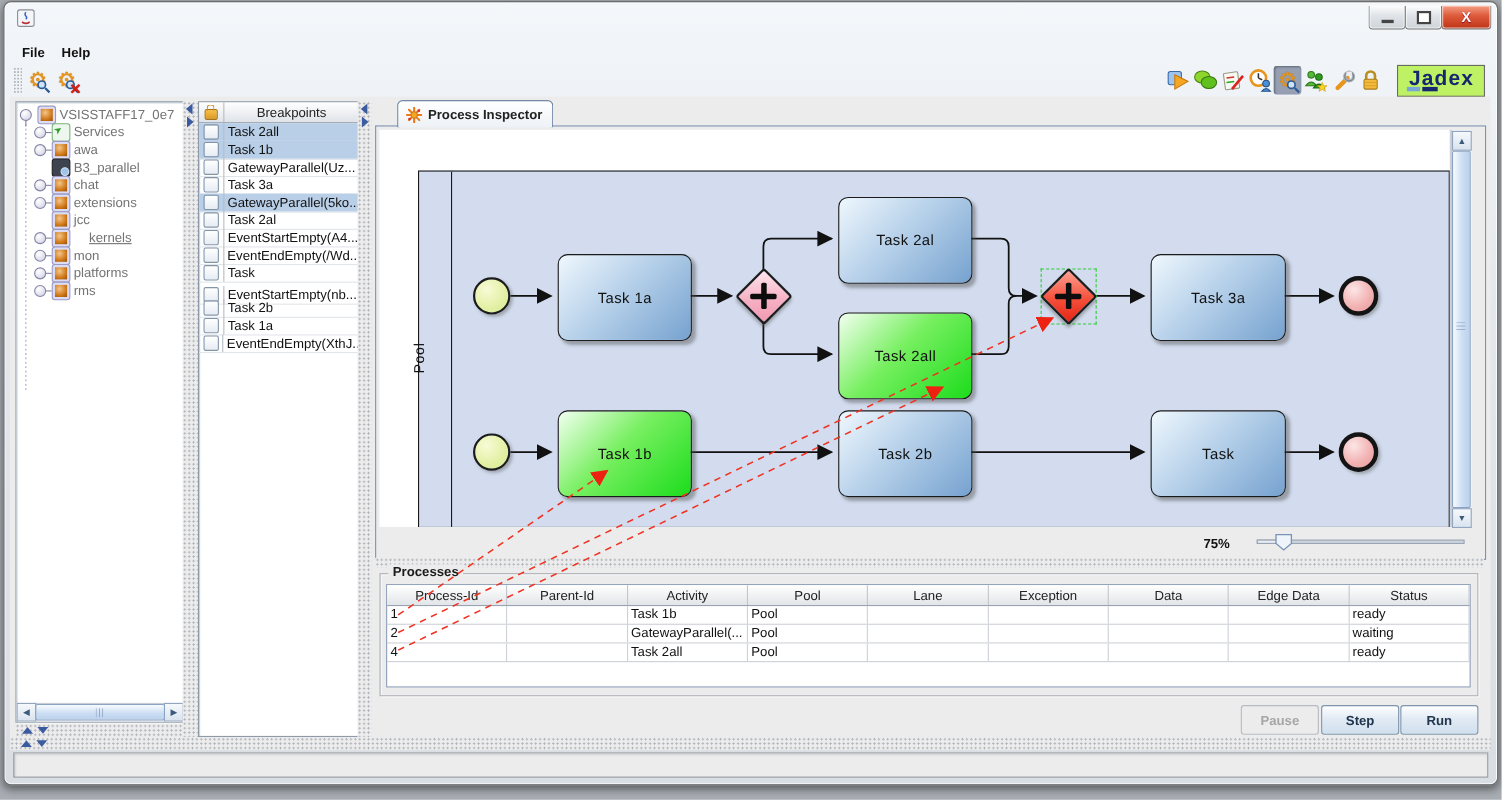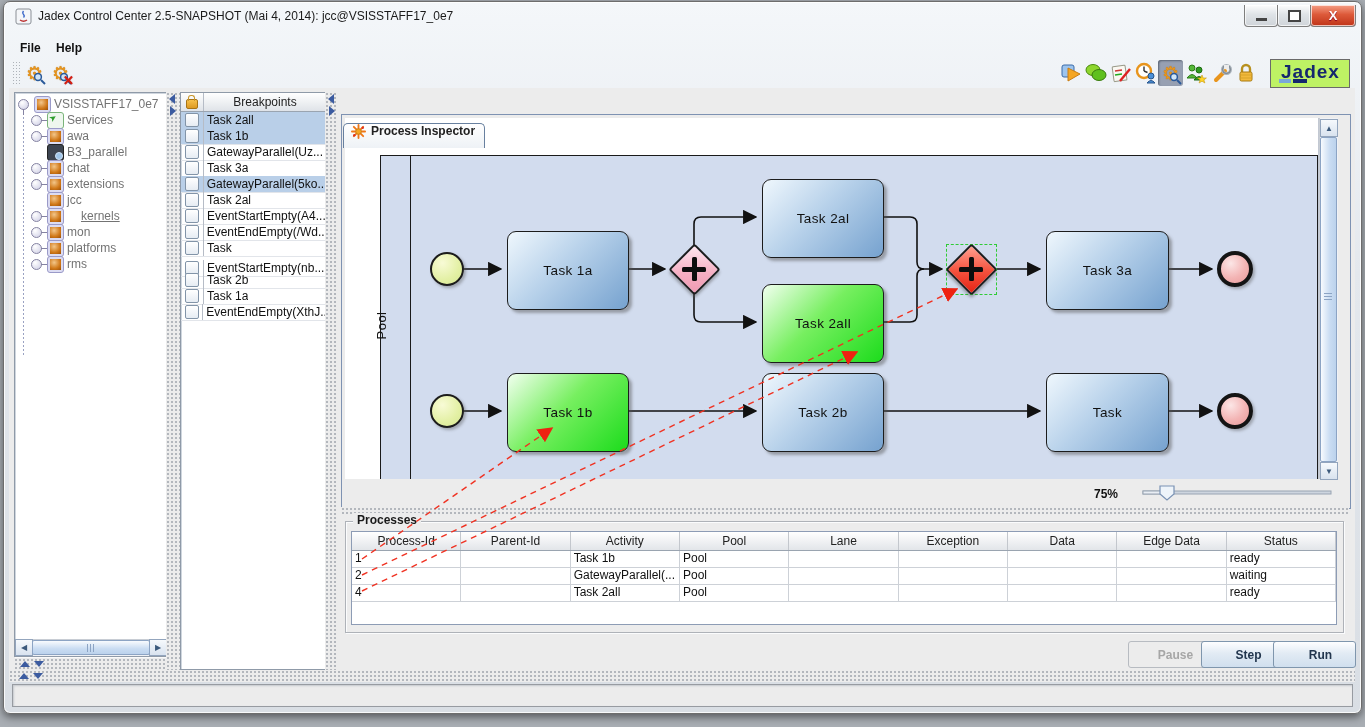--- a/index.html
+++ b/index.html
@@ -83,22 +83,22 @@
   .bp-titlecell{flex:1;text-align:center;line-height:18px;}
   .padlock{width:10px;height:8px;background:linear-gradient(#f7c04a,#dd9a22);border:1px solid #a87415;border-radius:2px;position:relative;margin-top:4px;}
   .padlock::before{content:"";position:absolute;left:1px;top:-5px;width:5px;height:5px;border:1.5px solid #c8962c;border-bottom:none;border-radius:3px 3px 0 0;}
   .bp-row{position:absolute;left:0;width:100%;height:16px;display:flex;align-items:center;border-bottom:1px solid #e2e5ea;}
   .bp-row.sel{background:#b9cfe8;}
   .bp-cbcell{width:22px;height:100%;border-right:1px solid #b6bcc6;display:flex;align-items:center;justify-content:center;}
   .cb{width:12px;height:12px;border:1px solid #8294a8;border-radius:2px;background:linear-gradient(#ffffff,#e6ecf3);}
   .bp-label{font-size:12px;color:#111;padding-left:3px;white-space:nowrap;overflow:hidden;}
 
   
-  .tab{position:absolute;left:343px;top:91px;width:140px;height:24px;background:linear-gradient(#ffffff,#eef2f6);
-    border:1px solid #68809f;border-bottom:none;border-radius:5px 5px 0 0;display:flex;align-items:flex-start;z-index:12;margin-top:32px;}
+  .tab{position:absolute;left:361px;top:91px;width:140px;height:24px;background:linear-gradient(#ffffff,#eef2f6);
+    border:1px solid #68809f;border-bottom:none;border-radius:5px 5px 0 0;display:flex;align-items:center;z-index:12;}
   .tab-label{font-size:12px;font-weight:bold;color:#222;margin-left:5px;}
   .diagram-panel{position:absolute;left:341px;top:114px;width:1008px;height:393px;background:#ececec;border:1px solid #7e92b2;}
   .canvas{position:absolute;left:345px;top:118px;width:973px;height:361px;background:#fff;overflow:hidden;border-right:1px solid #c2c8d2;}
   .canvas-layer{position:absolute;left:-345px;top:-118px;width:1365px;height:727px;}
   .pool{position:absolute;left:380px;top:155px;width:936px;height:323px;background:#d2dcee;border:1.5px solid #1a1a1a;}
   .pool-lane{position:absolute;left:0;top:0;width:29px;height:100%;border-right:1.5px solid #1a1a1a;}
   .pool-label{position:absolute;left:-14px;top:50%;transform:rotate(-90deg);font-size:13px;color:#111;letter-spacing:.5px;}
   .task{position:absolute;border:1.5px solid #1c1c1c;border-radius:9px;display:flex;align-items:center;justify-content:center;
     font-size:13.5px;letter-spacing:.4px;color:#111;box-shadow:3px 3px 3px rgba(80,80,80,.45);}
   .task.blue{background:linear-gradient(135deg,#eff7fd 0%,#b7d1ea 45%,#76a2cf 100%);}
@@ -118,41 +118,40 @@
   .proc-groove{position:absolute;left:345px;top:521px;width:997px;height:110px;border:1px solid #aeb2b8;box-shadow:inset 1px 1px 0 #fbfcfd,1px 1px 0 #fbfcfd;}
   .proc-title{position:absolute;left:353px;top:513px;background:#ececec;padding:0 4px;font-size:12px;font-weight:bold;color:#1a1a1a;z-index:13;}
   .ptable{position:absolute;left:351px;top:531px;width:984px;height:92px;background:#fff;border:1px solid #8d9cb5;}
   .pt-header{display:grid;grid-template-columns:repeat(9,1fr);height:18px;background:linear-gradient(#ffffff,#e2e5e9);border-bottom:1px solid #9aa4b0;}
   .pt-hcell{font-size:12px;color:#222;text-align:center;line-height:18px;border-right:1px solid #c3c7cd;overflow:hidden;}
   .pt-row{display:grid;grid-template-columns:repeat(9,1fr);height:16px;border-bottom:1px solid #cdd1d7;}
   .pt-cell{font-size:12px;color:#111;padding-left:3px;border-right:1px solid #cdd1d7;white-space:nowrap;overflow:hidden;line-height:15px;}
 
   .btn{position:absolute;top:641px;width:69px;height:25px;border:1px solid #7f96ad;border-radius:3px;
     background:linear-gradient(#fefeff,#e2ebf4 45%,#d0dfee);font-size:12px;font-weight:bold;color:#22364e;
-    display:flex;align-items:center;justify-content:center;padding-left:12px;}
+    display:flex;align-items:center;justify-content:center;}
   .btn.disabled{color:#a6a6a6;background:#ececec;border-color:#b7bbc1;}
 
   .statusbar{position:absolute;left:12px;top:684px;width:1339px;height:21px;background:#ececec;
     border:1px solid #979ba1;box-shadow:inset 1px 1px 2px #c4c8cd;}
 
   .overlay{position:absolute;left:0;top:0;width:1365px;height:727px;pointer-events:none;z-index:80;}
   svg{display:block;}
 </style>
 </head>
 <body>
 
 <div class="stage">
 
   <div class="win-frame"></div>
   <svg class="abs" style="left:15px;top:8px;" width="17" height="17" viewBox="0 0 17 17">
     <rect x="1" y="1" width="15" height="15" rx="2" fill="#f4f6f9" stroke="#8a8f96"></rect>
     <path d="M5 12 q3.5 2.5 7 0" stroke="#b33" fill="none" stroke-width="1.4"></path>
     <path d="M8.5 3 q-1.5 2 0 3.5 q1.5 1.5 0 3" stroke="#3a66c8" fill="none" stroke-width="1.3"></path>
   </svg>
-  <div class="title-text">Jadex Control Center 2.5-SNAPSHOT (Mai 4, 2014): jcc@VSISSTAFF17_0e7</div>
   <div class="win-btn" style="left:1244px;width:32px;">
       <div class="glyph-min"></div>
     </div>
   <div class="win-btn" style="left:1277px;width:32px;">
       <div class="glyph-max"></div>
     </div>
   <div class="win-btn close" style="left:1310px;width:44px;">
       <span class="glyph-close">X</span>
     </div>
 

